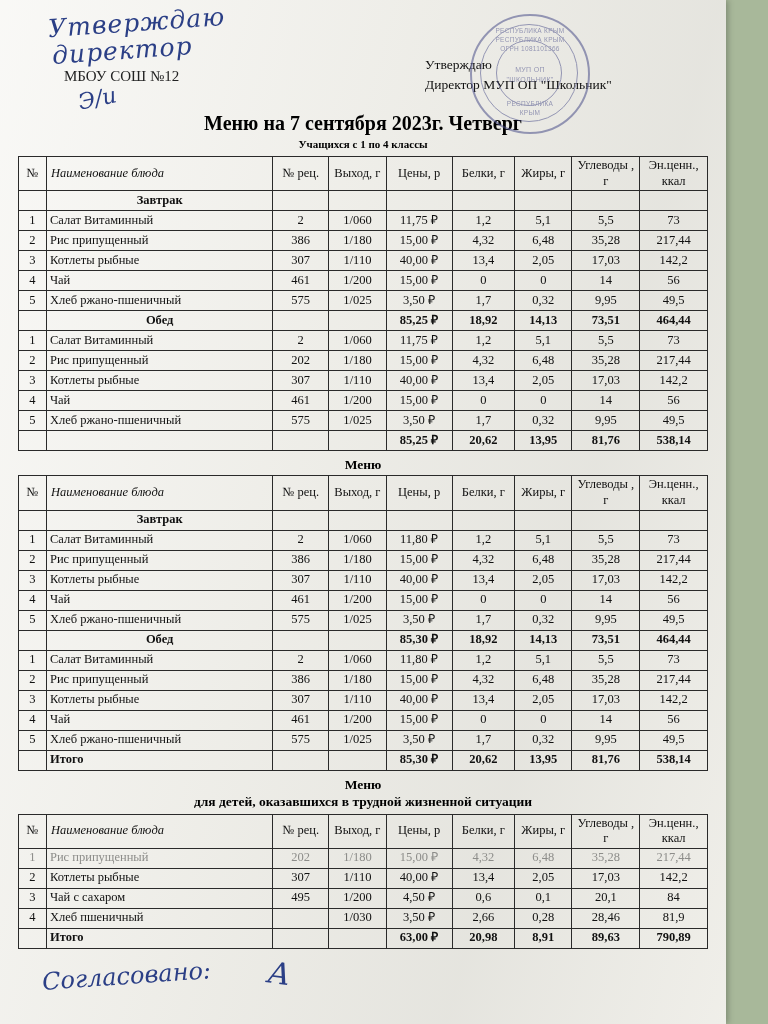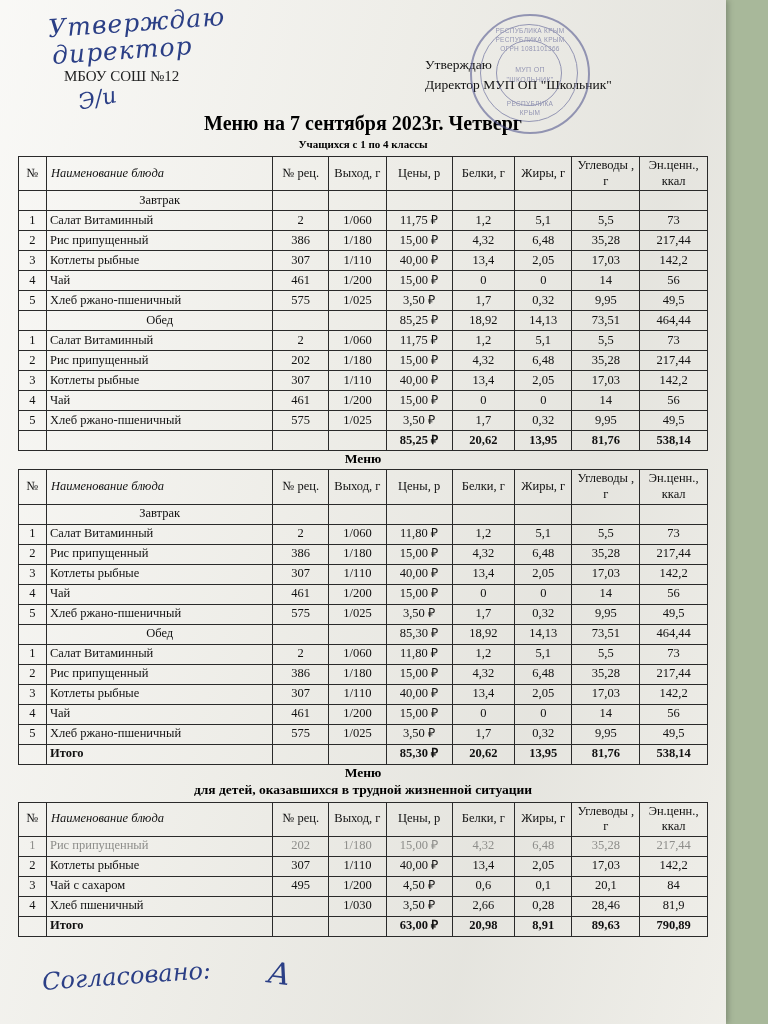--- a/index.html
+++ b/index.html
@@ -88,21 +88,21 @@
   
   .doc-title{
     text-align:center;font-weight:bold;font-size:20px;margin-top:112px;
     position:relative;z-index:3;
   }
   .doc-subtitle{
     text-align:center;font-weight:bold;font-size:11px;margin-top:3px;margin-bottom:6px;
     position:relative;z-index:3;
   }
   .section-title{
-    text-align:center;font-weight:bold;font-size:13.5px;
+    text-align:center;font-weight:bold;font-size:13.5px;margin-top:6px;
   }
   .section-sub{
     text-align:center;font-weight:bold;font-size:13.5px;margin-top:1px;margin-bottom:4px;
   }
 
   
   table.menu{
     border-collapse:collapse;width:100%;
     font-size:12.5px;color:#111;
     position:relative;z-index:3;
@@ -113,21 +113,21 @@
     padding:1px 3px;
     line-height:1.25;
     height:17px;
   }
   table.menu th{
     font-weight:normal;text-align:center;vertical-align:middle;font-size:12.5px;
   }
   td.c{text-align:center;}
   td.l{text-align:left;padding-left:4px;}
   td.num{text-align:center;width:22px;}
-  tr.meal td{font-weight:normal;text-align:center;margin-top:8px;}
+  tr.meal td{font-weight:bold;text-align:center;margin-top:8px;}
   tr.meal td.l{text-align:center;}
   td.b{font-weight:bold;}
   .w-name{width:235px;font-style:italic;}
   .w-rec{width:52px;}
   .w-out{width:52px;}
   .w-price{width:62px;}
   .w-prot{width:58px;}
   .w-fat{width:52px;}
   .w-carb{width:62px;}
   .w-kcal{width:62px;}

